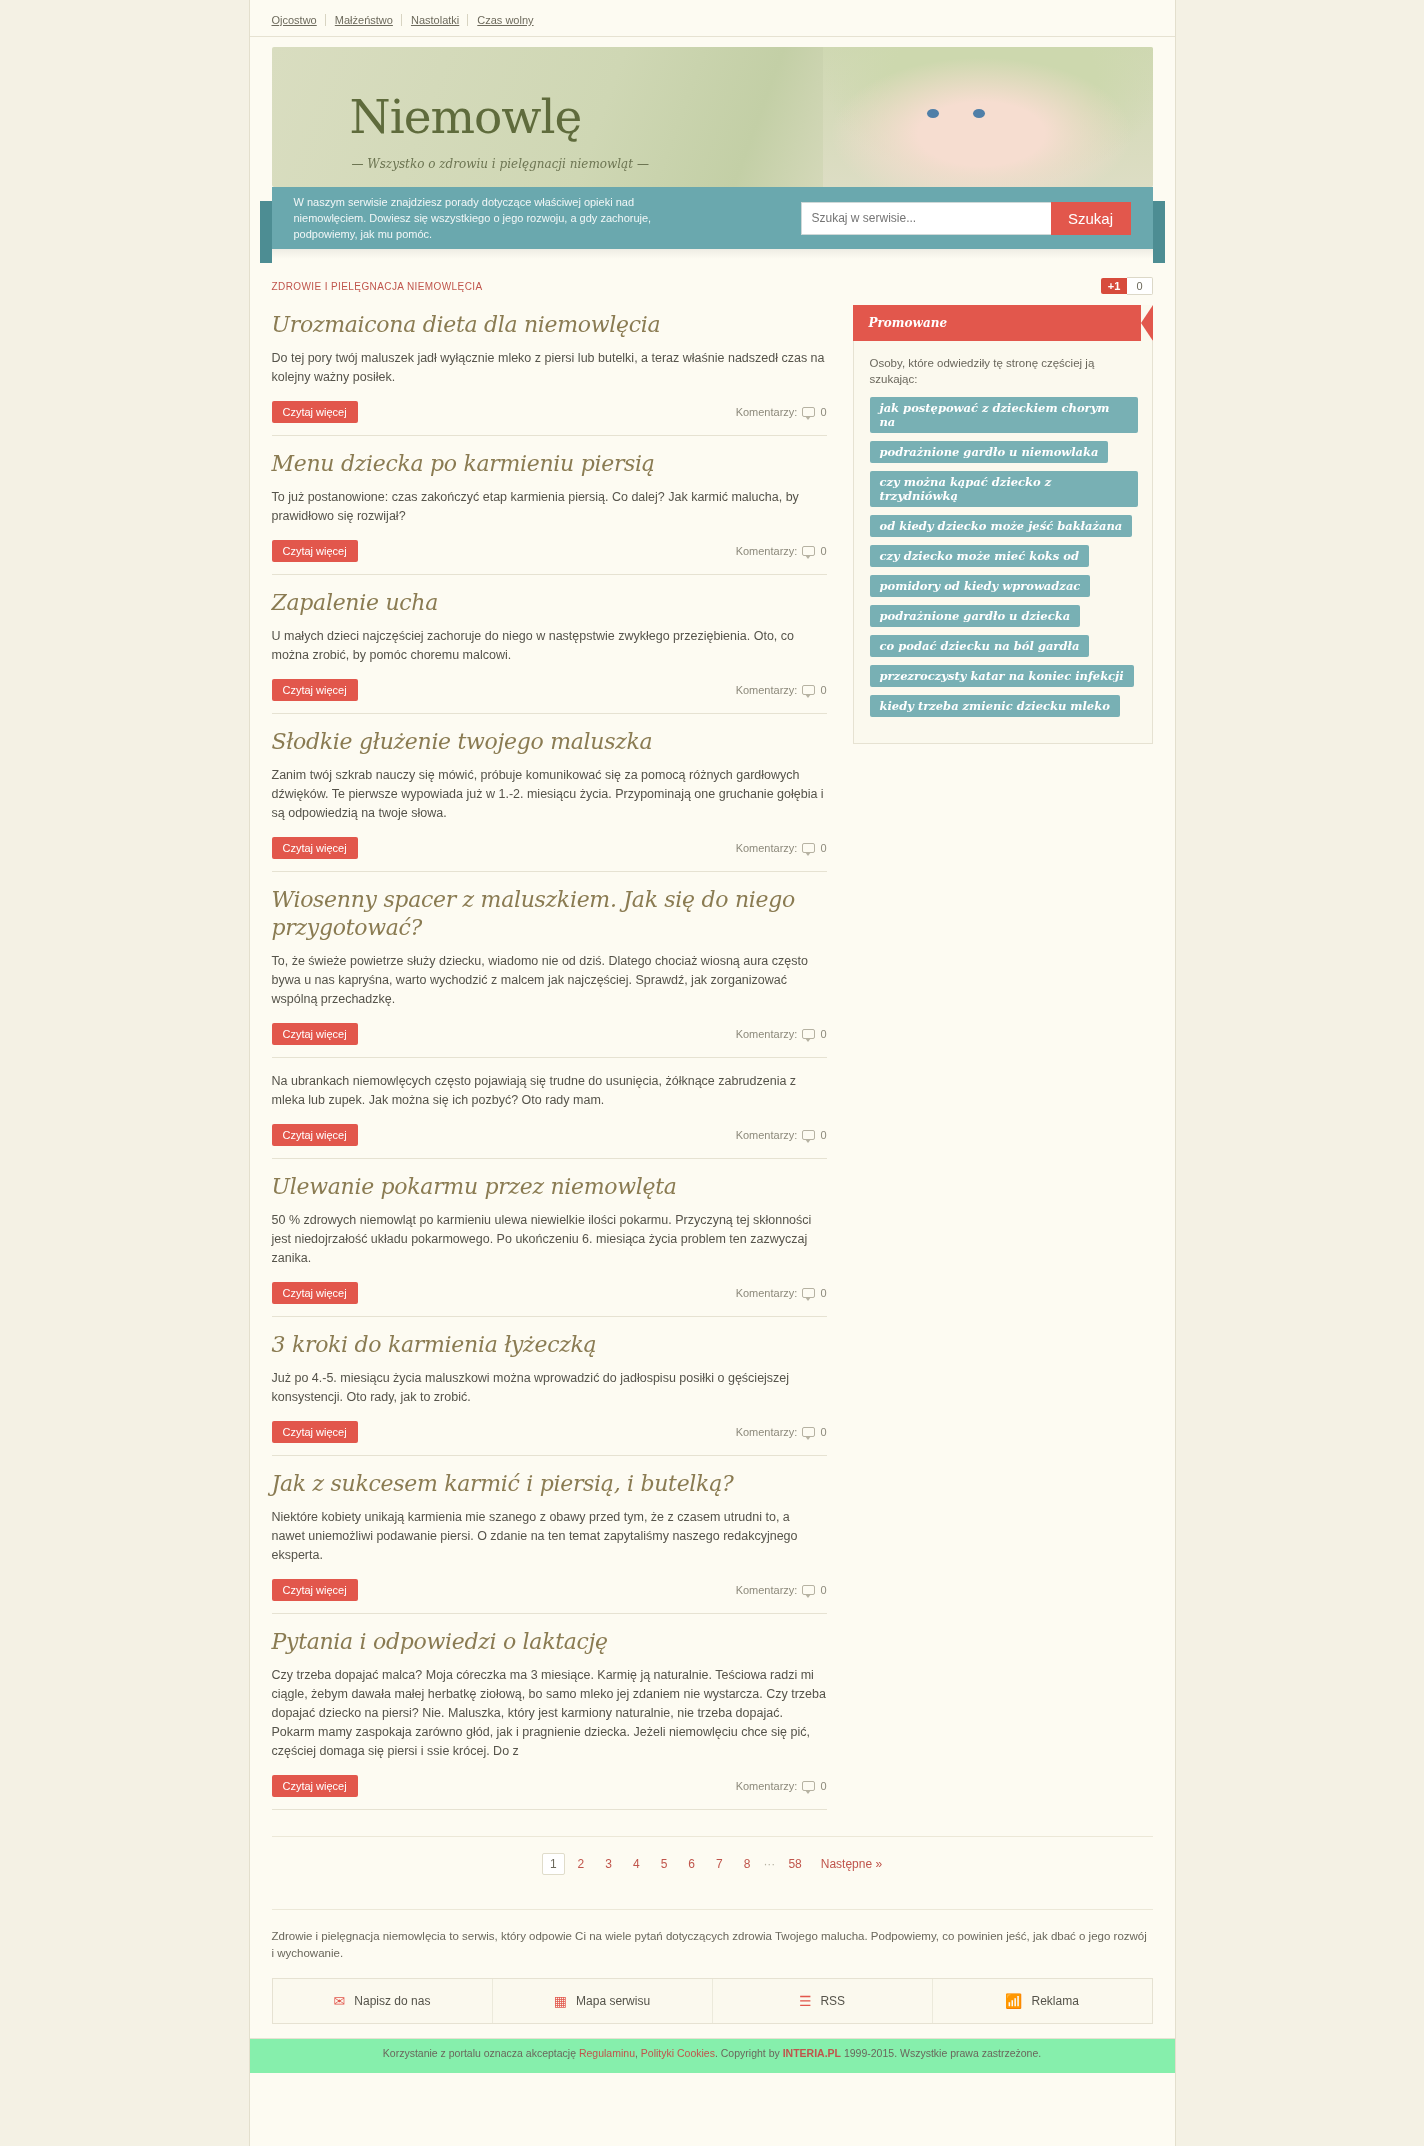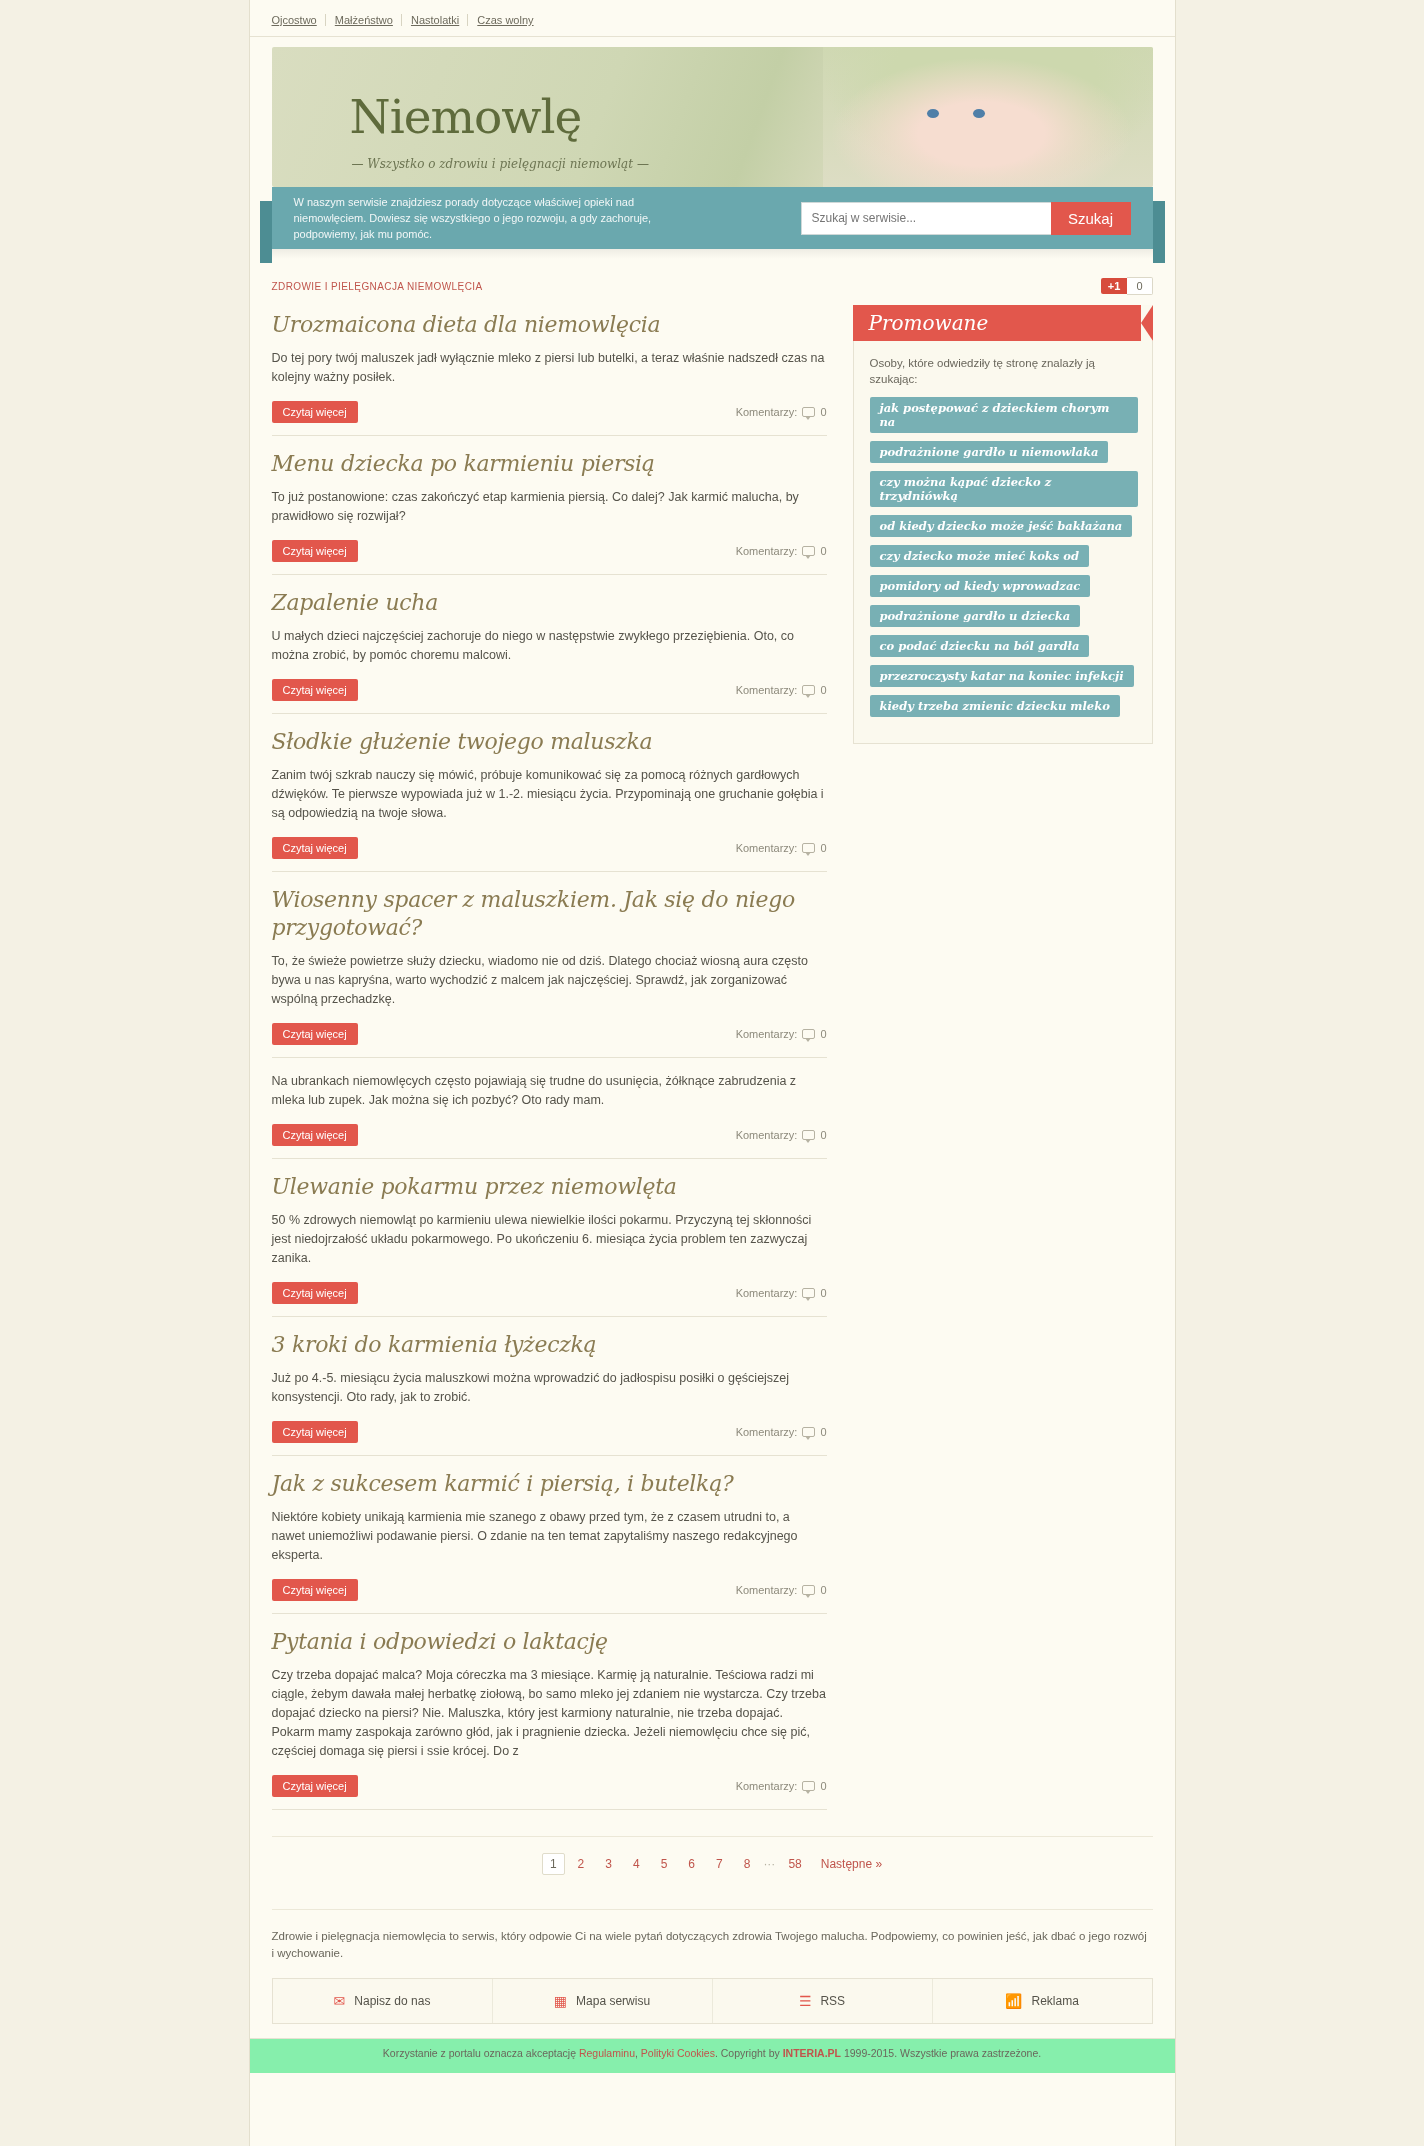--- a/index.html
+++ b/index.html
@@ -163,21 +163,21 @@
   }
 
   
   .promo-box { border:1px solid #e6e2d2; background:#fbf9ee; padding:0 0 18px 0; }
   .promo-head {
     position:relative; margin:-1px -1px 0 -1px; height:36px; background:#e2574c;
     display:flex; align-items:center; padding-left:16px;
   }
   .promo-head span{
     color:#fff; font-family:"DejaVu Serif", serif; font-style:italic;
-    font-weight:normal; font-size:20px;
+    font-weight:bold; font-size:12px;
   }
   .promo-head:after{
     content:""; position:absolute; right:-0px; top:0;
     border-top:18px solid #fbf9ee; border-bottom:18px solid #fbf9ee;
     border-right:12px solid transparent;
   }
   .promo-intro { font-size:11.5px; color:#6a675c; padding:14px 16px 10px 16px; line-height:16px; }
   .tag {
     display:block; margin:0 16px 8px 16px; background:#78b0b4; color:#fff;
     font-family:"DejaVu Serif", serif; font-style:italic; font-weight:bold;
@@ -393,21 +393,21 @@
         </div>
       </div>
 
     </div>
 
     <div class="side-col">
       <div class="promo-box">
         <div class="promo-head">
           <span>Promowane</span>
         </div>
-        <div class="promo-intro">Osoby, które odwiedziły tę stronę znalazły ją szukając:</div>
+        <div class="promo-intro">Osoby, które odwiedziły tę stronę częściej ją szukając:</div>
         <a class="tag">jak postępować z dzieckiem chorym na</a>
         <a class="tag">podrażnione gardło u niemowlaka</a>
         <a class="tag">czy można kąpać dziecko z trzydniówką</a>
         <a class="tag">od kiedy dziecko może jeść bakłażana</a>
         <a class="tag">czy dziecko może mieć koks od</a>
         <a class="tag">pomidory od kiedy wprowadzac</a>
         <a class="tag">podrażnione gardło u dziecka</a>
         <a class="tag">co podać dziecku na ból gardła</a>
         <a class="tag">przezroczysty katar na koniec infekcji</a>
         <a class="tag">kiedy trzeba zmienic dziecku mleko</a>

